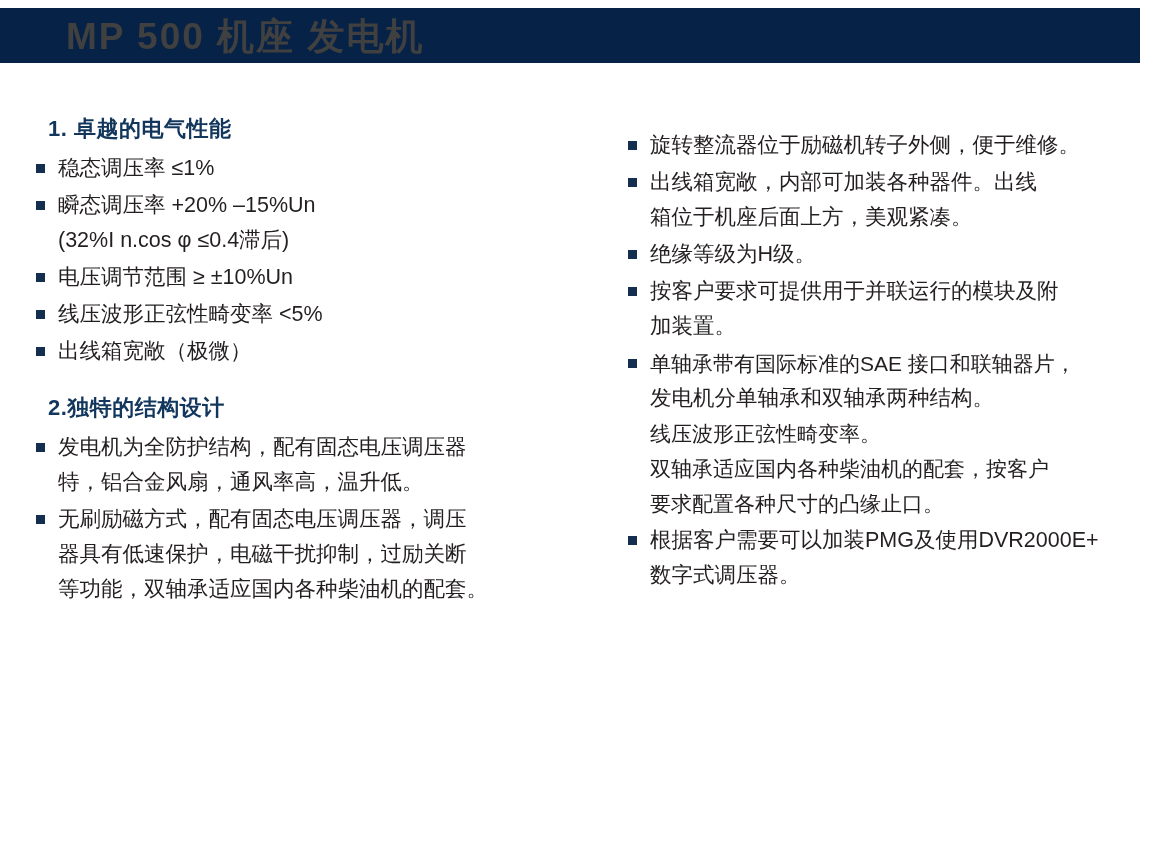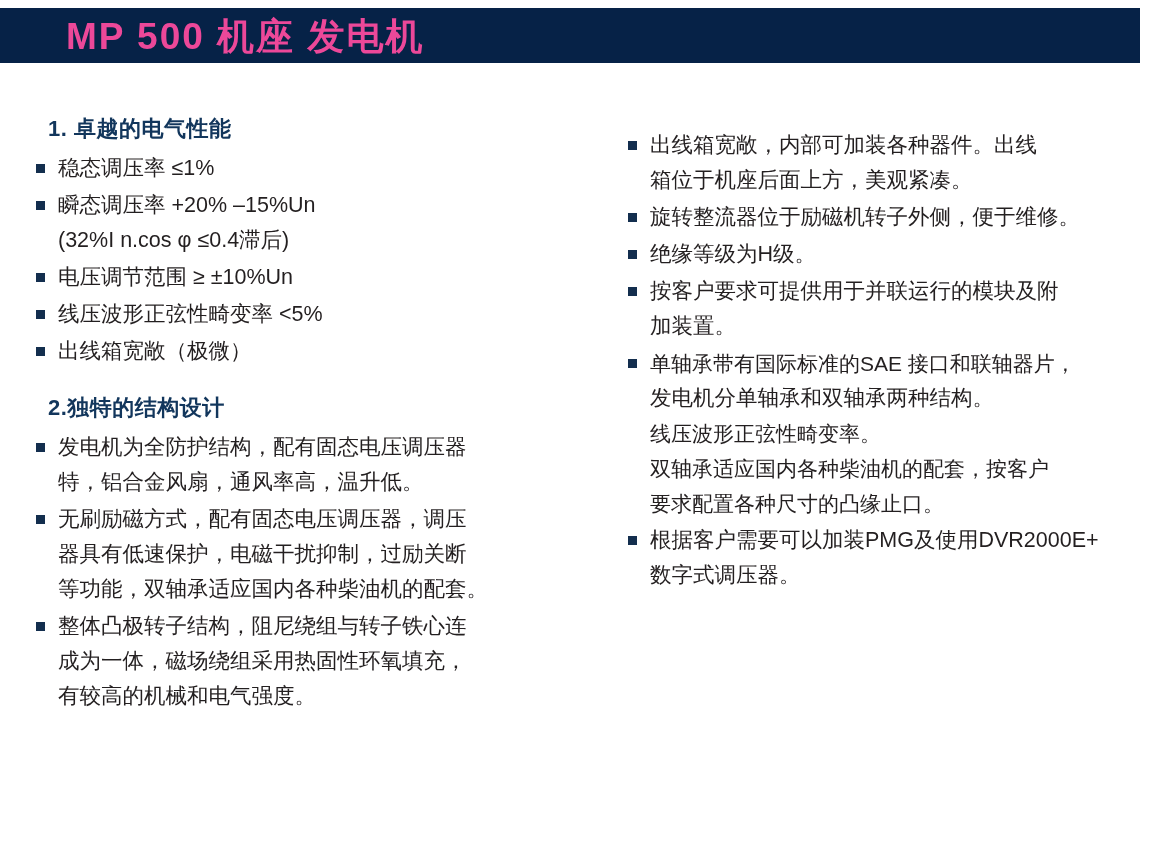--- a/index.html
+++ b/index.html
@@ -28,21 +28,21 @@
     width: 1140px;
     height: 55px;
     background: #062247;
   }
   .header-title {
     position: absolute;
     left: 66px;
     top: 10px;
     height: 55px;
     line-height: 53px;
-    color: #ec4899;
+    color: #404040;
     font-size: 37px;
     font-weight: bold;
     letter-spacing: 2px;
     white-space: nowrap;
     text-align: center;
   }
 
   
   .columns {
     position: absolute;
@@ -138,39 +138,33 @@
             <span class="bullet-marker"></span>
             <div class="line">发电机为全防护结构，配有固态电压调压器</div>
             <div class="line">特，铝合金风扇，通风率高，温升低。</div>
           </li>
           <li>
             <span class="bullet-marker"></span>
             <div class="line">无刷励磁方式，配有固态电压调压器，调压</div>
             <div class="line">器具有低速保护，电磁干扰抑制，过励关断</div>
             <div class="line">等功能，双轴承适应国内各种柴油机的配套。</div>
           </li>
-          <li>
-            <span class="bullet-marker"></span>
-            <div class="line">整体凸极转子结构，阻尼绕组与转子铁心连</div>
-            <div class="line">成为一体，磁场绕组采用热固性环氧填充，</div>
-            <div class="line">有较高的机械和电气强度。</div>
-          </li>
         </ul>
       </div>
     <div class="col col-right" id="right-col">
         <div class="spacer-right"></div>
         <ul class="bullets">
           <li>
             <span class="bullet-marker"></span>
-            <div class="line">出线箱宽敞，内部可加装各种器件。出线</div>
-            <div class="line">箱位于机座后面上方，美观紧凑。</div>
+            <div class="line">旋转整流器位于励磁机转子外侧，便于维修。</div>
           </li>
           <li>
             <span class="bullet-marker"></span>
-            <div class="line">旋转整流器位于励磁机转子外侧，便于维修。</div>
+            <div class="line">出线箱宽敞，内部可加装各种器件。出线</div>
+            <div class="line">箱位于机座后面上方，美观紧凑。</div>
           </li>
           <li>
             <span class="bullet-marker"></span>
             <div class="line">绝缘等级为H级。</div>
           </li>
           <li>
             <span class="bullet-marker"></span>
             <div class="line">按客户要求可提供用于并联运行的模块及附</div>
             <div class="line">加装置。</div>
           </li>

